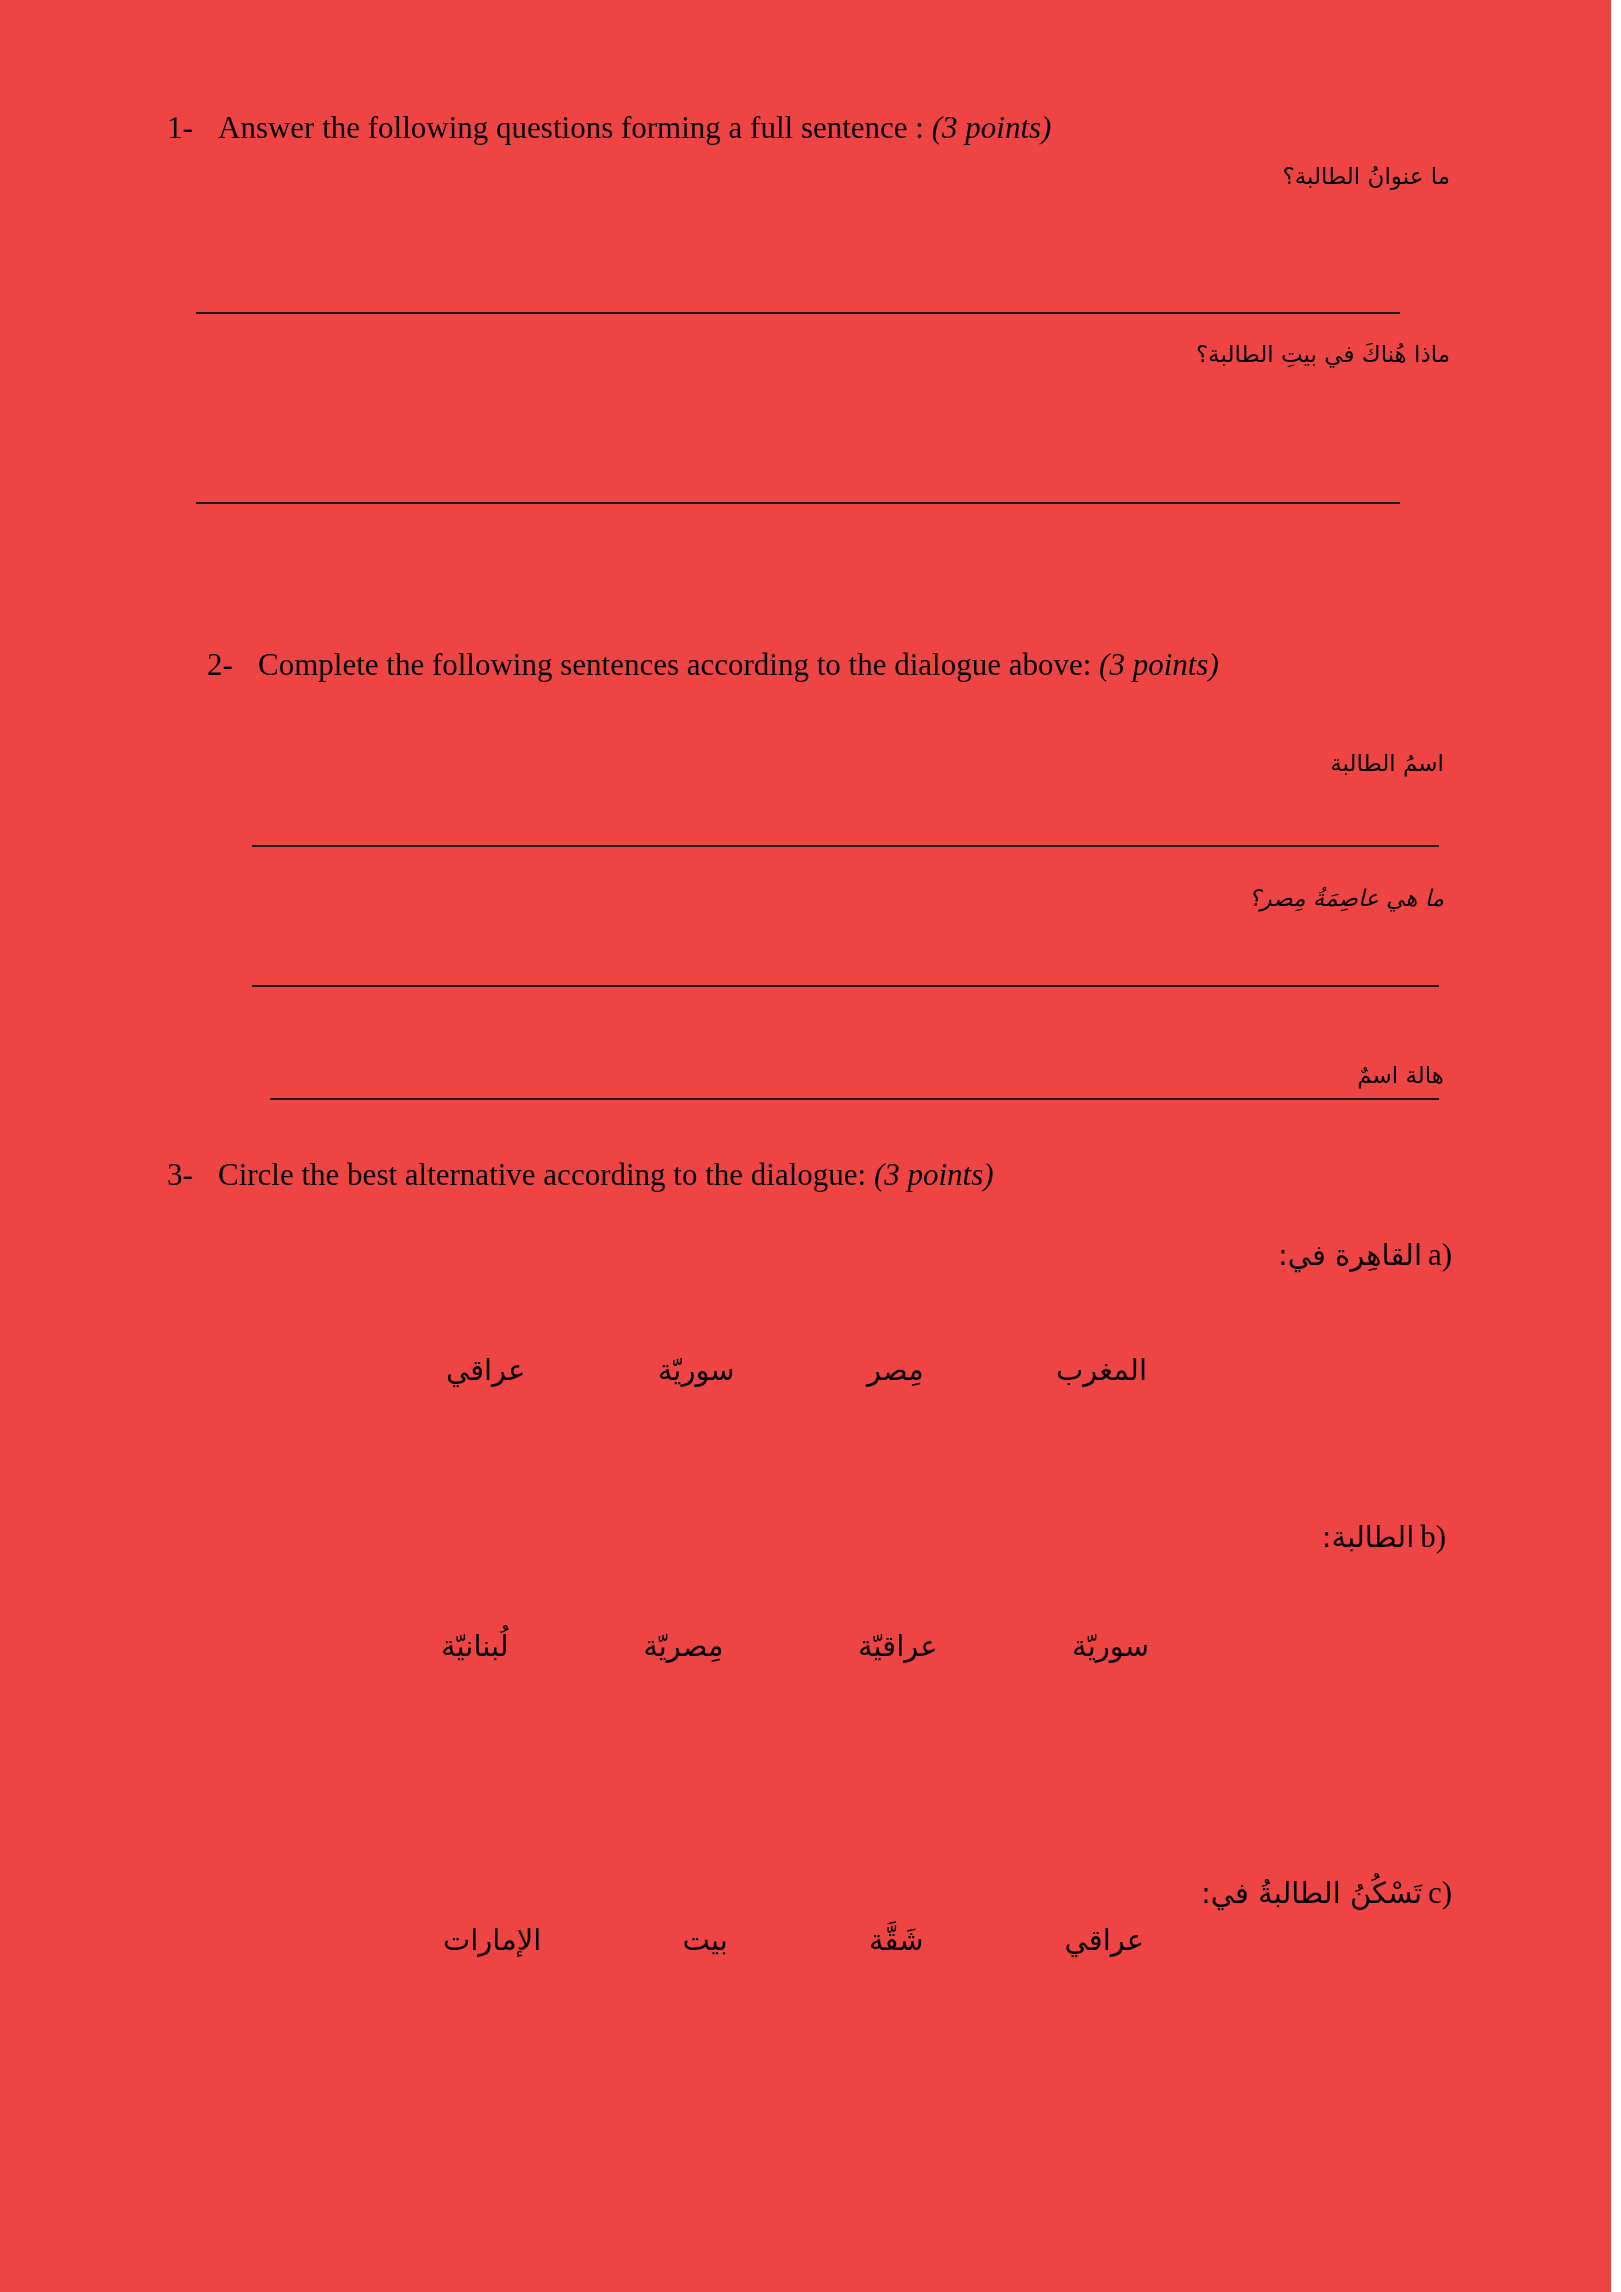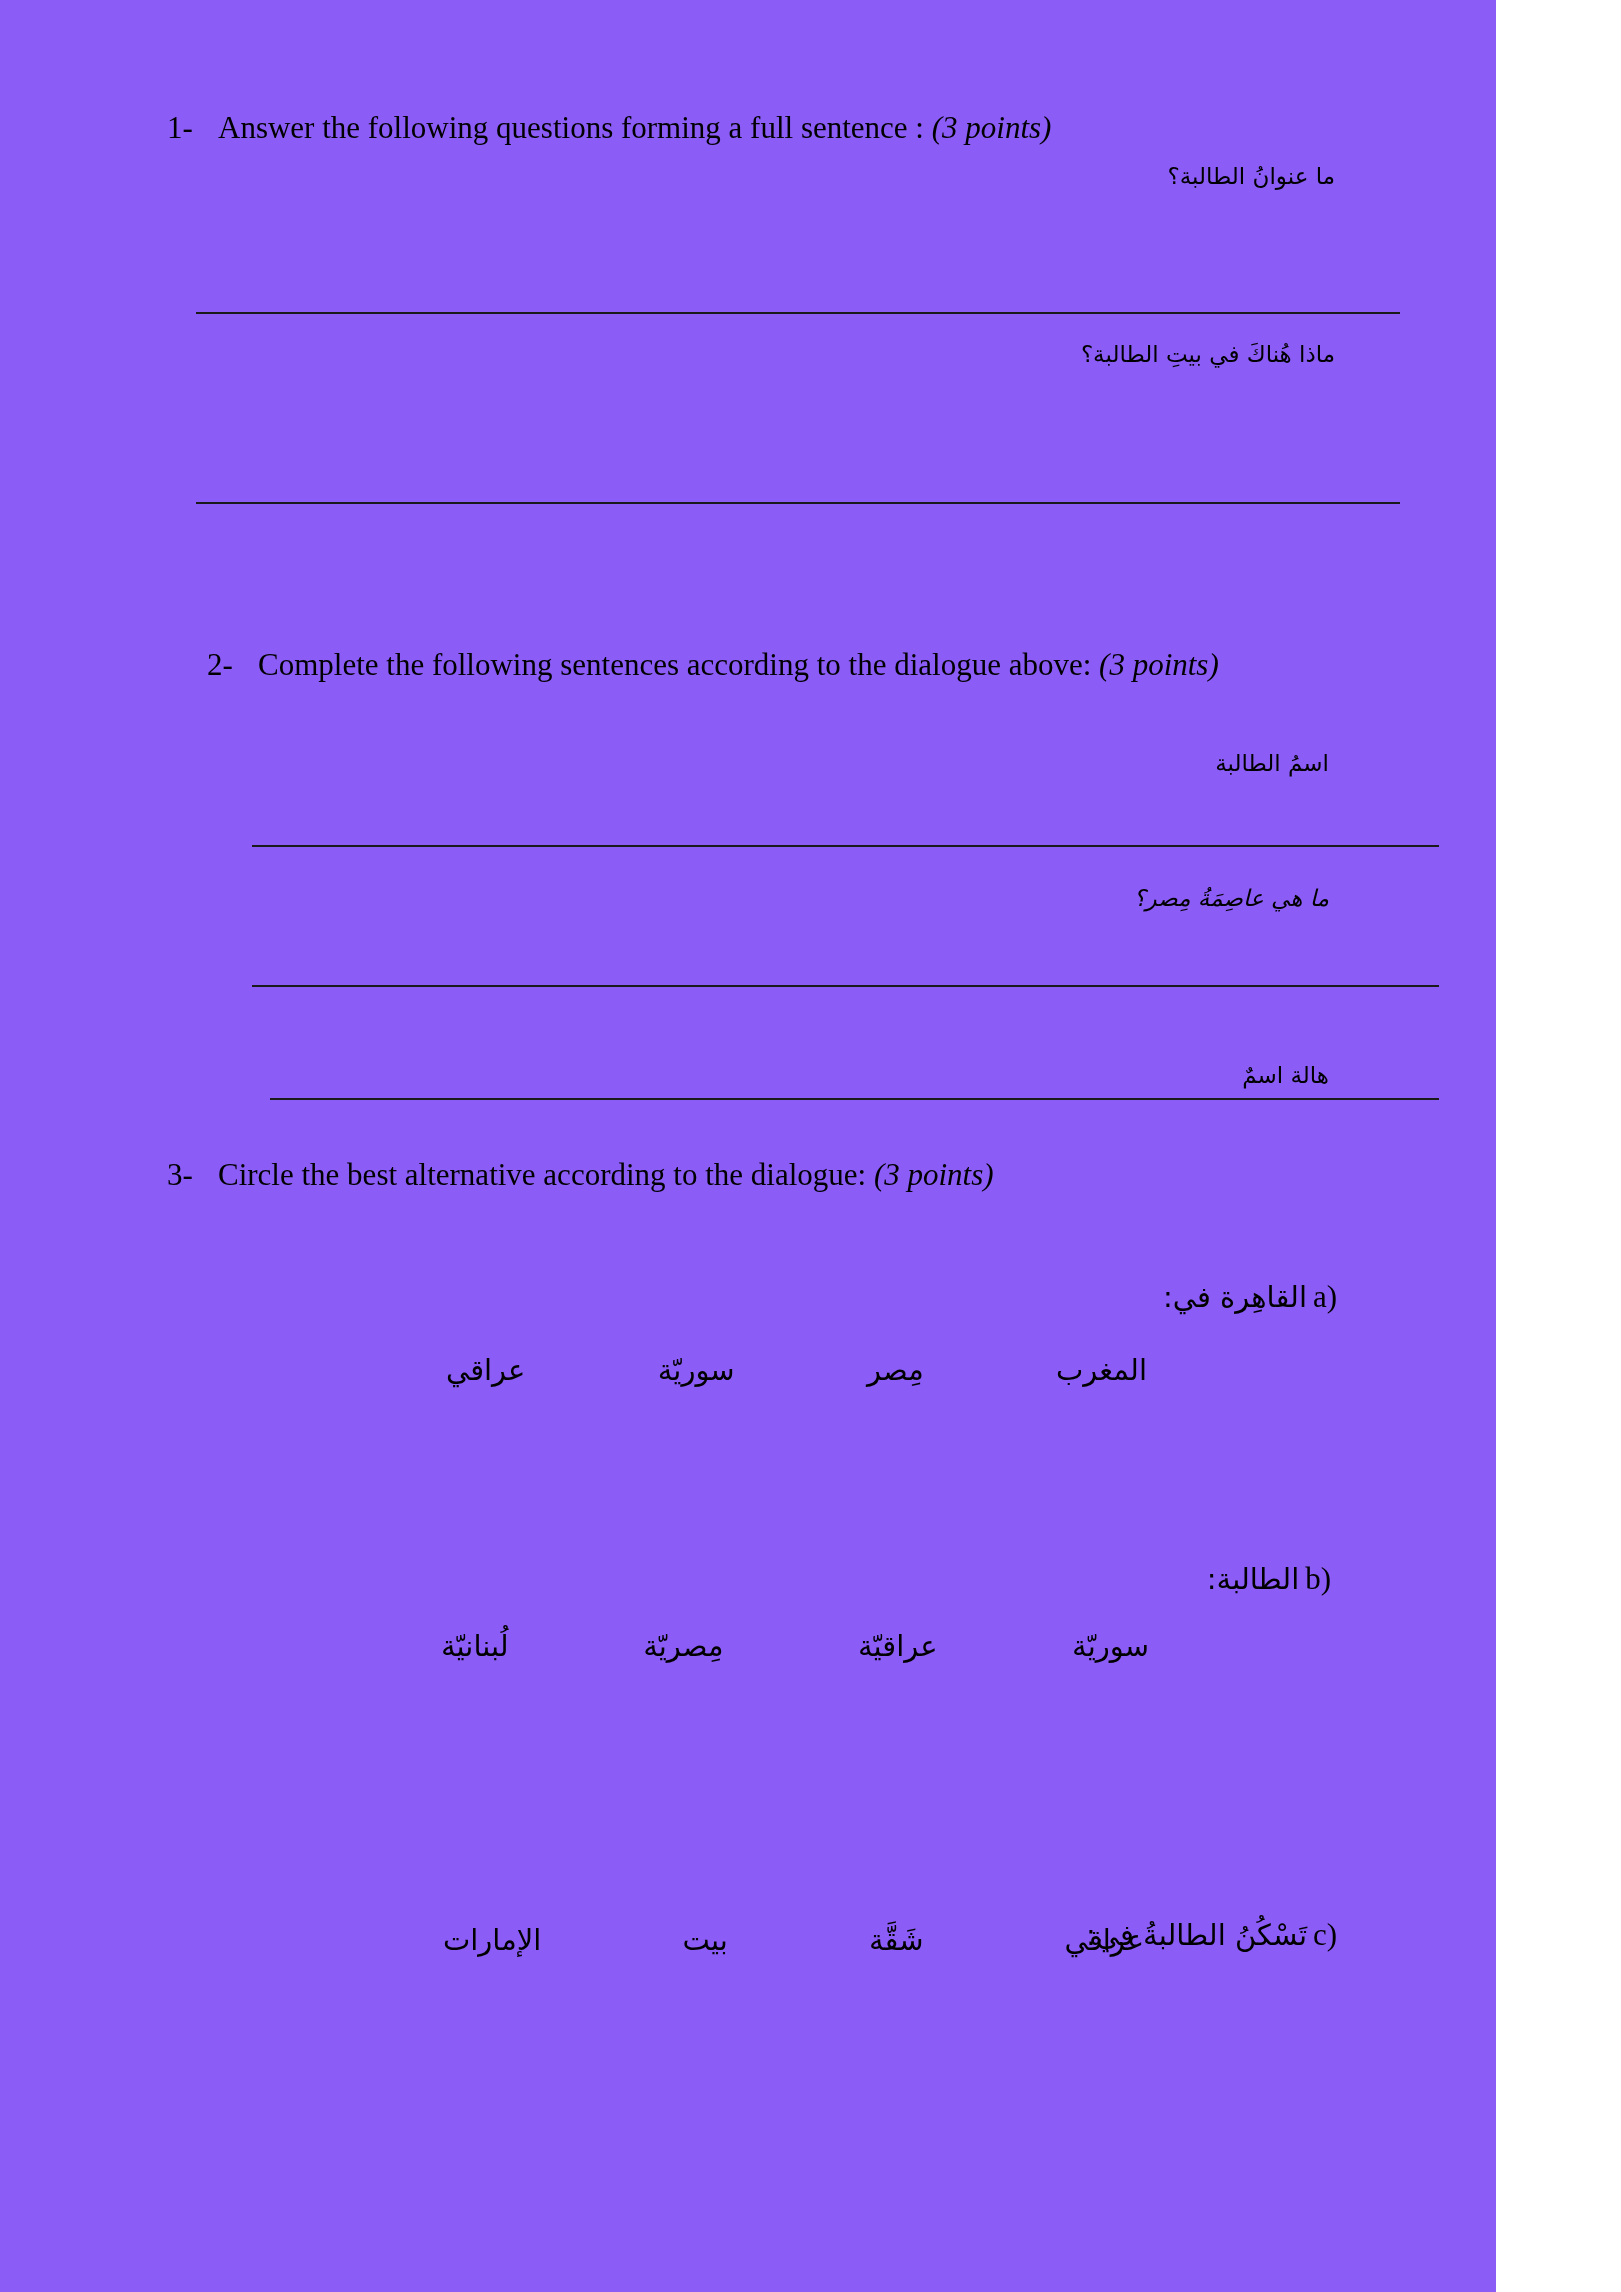--- a/index.html
+++ b/index.html
@@ -2,23 +2,23 @@
 <html><head>
 <meta charset="utf-8">
 <style>
   html, body {
     margin: 0;
     padding: 0;
     background: #ffffff;
   }
   .page {
     position: relative;
-    width: 1496px;
+    width: 1611px;
     height: 2293px;
-    background: #8b5cf6;
+    background: #ef4444;
     color: #000000;
     font-family: "Liberation Serif", serif;
     overflow: hidden;
   }
   .heading {
     position: absolute;
     font-size: 31px;
     white-space: nowrap;
     color: #000;
   }
@@ -43,21 +43,20 @@
     height: 0;
     border-top: 2px solid #1a1a1a;
   }
   .mcq-label {
     position: absolute;
     direction: rtl;
     font-family: "DejaVu Sans", sans-serif;
     font-size: 29px;
     white-space: nowrap;
     color: #000;
-    margin-top: 42px;
   }
   .mcq-letter {
     direction: ltr;
     unicode-bidi: isolate;
     font-family: "Liberation Serif", serif;
     font-size: 31px;
     margin-left: 5.9px;
   }
   .mcq-row {
     position: absolute;

